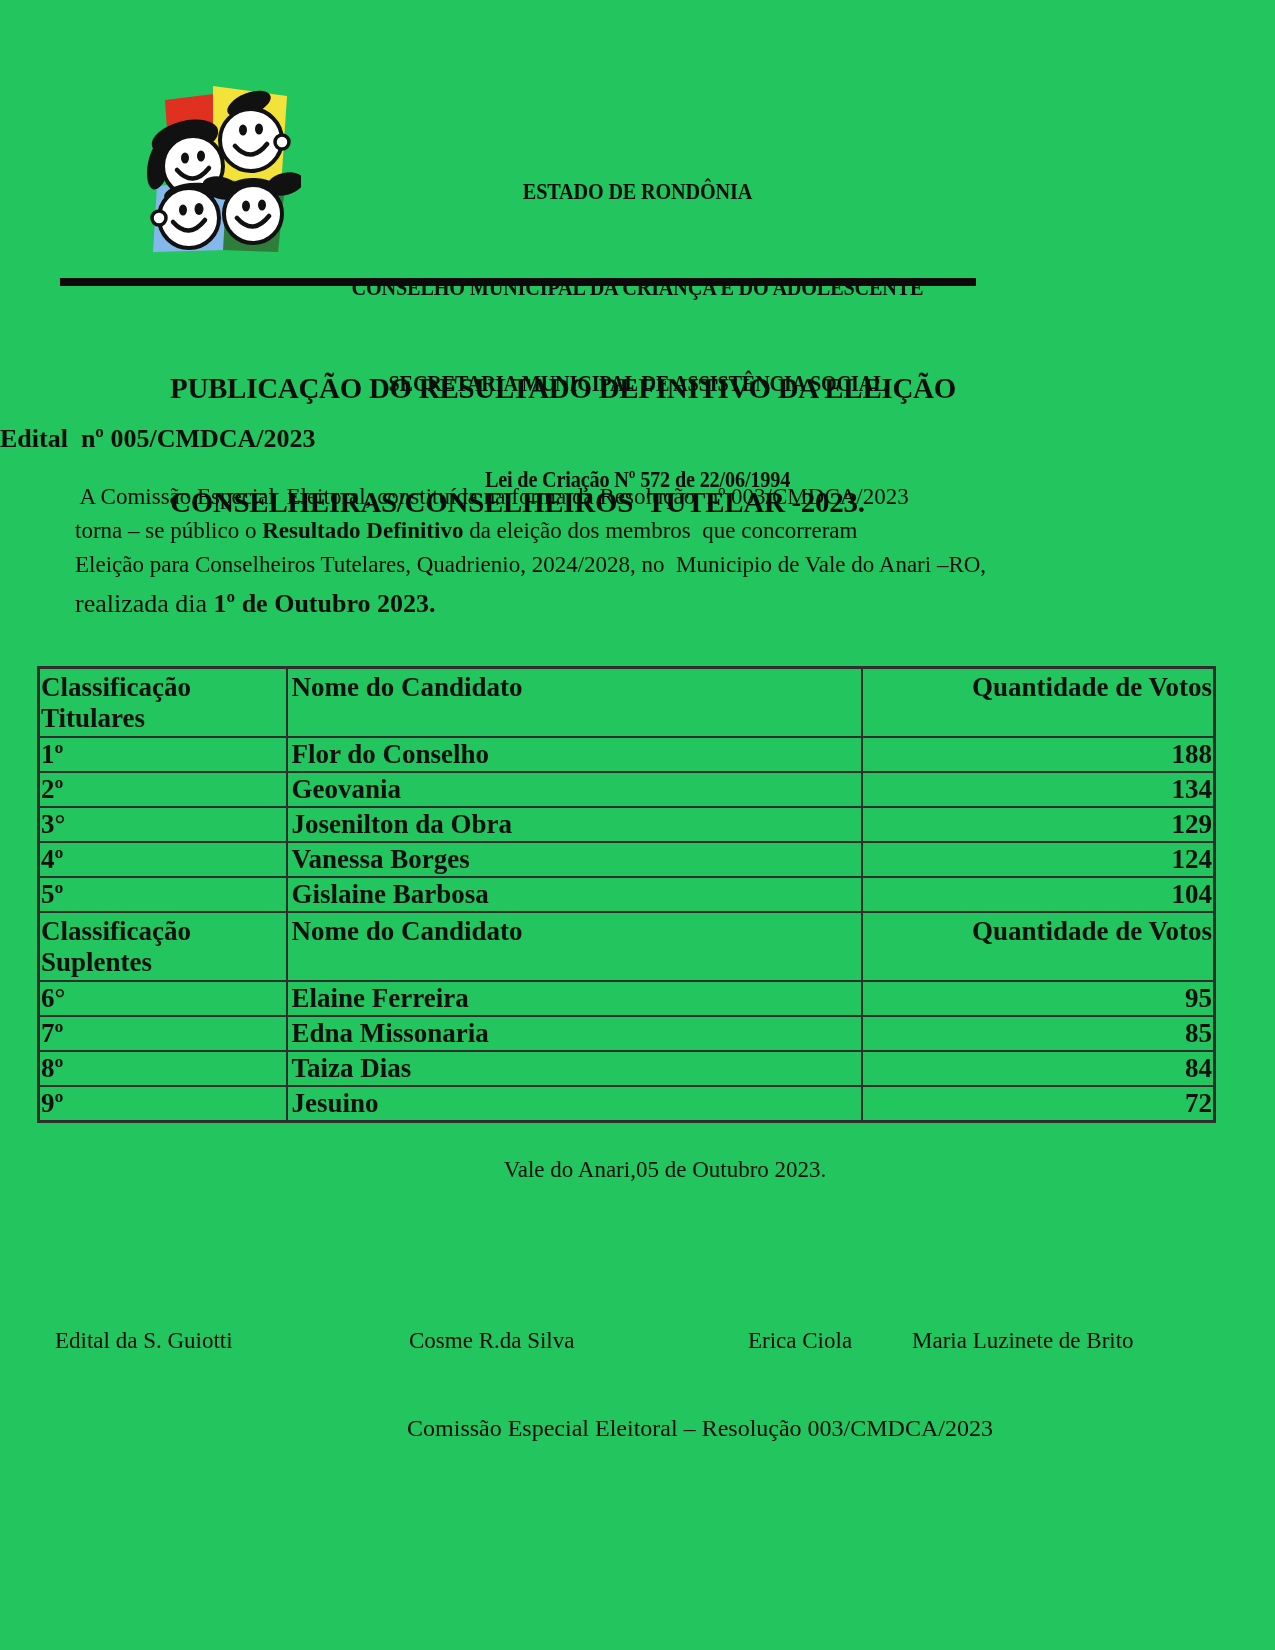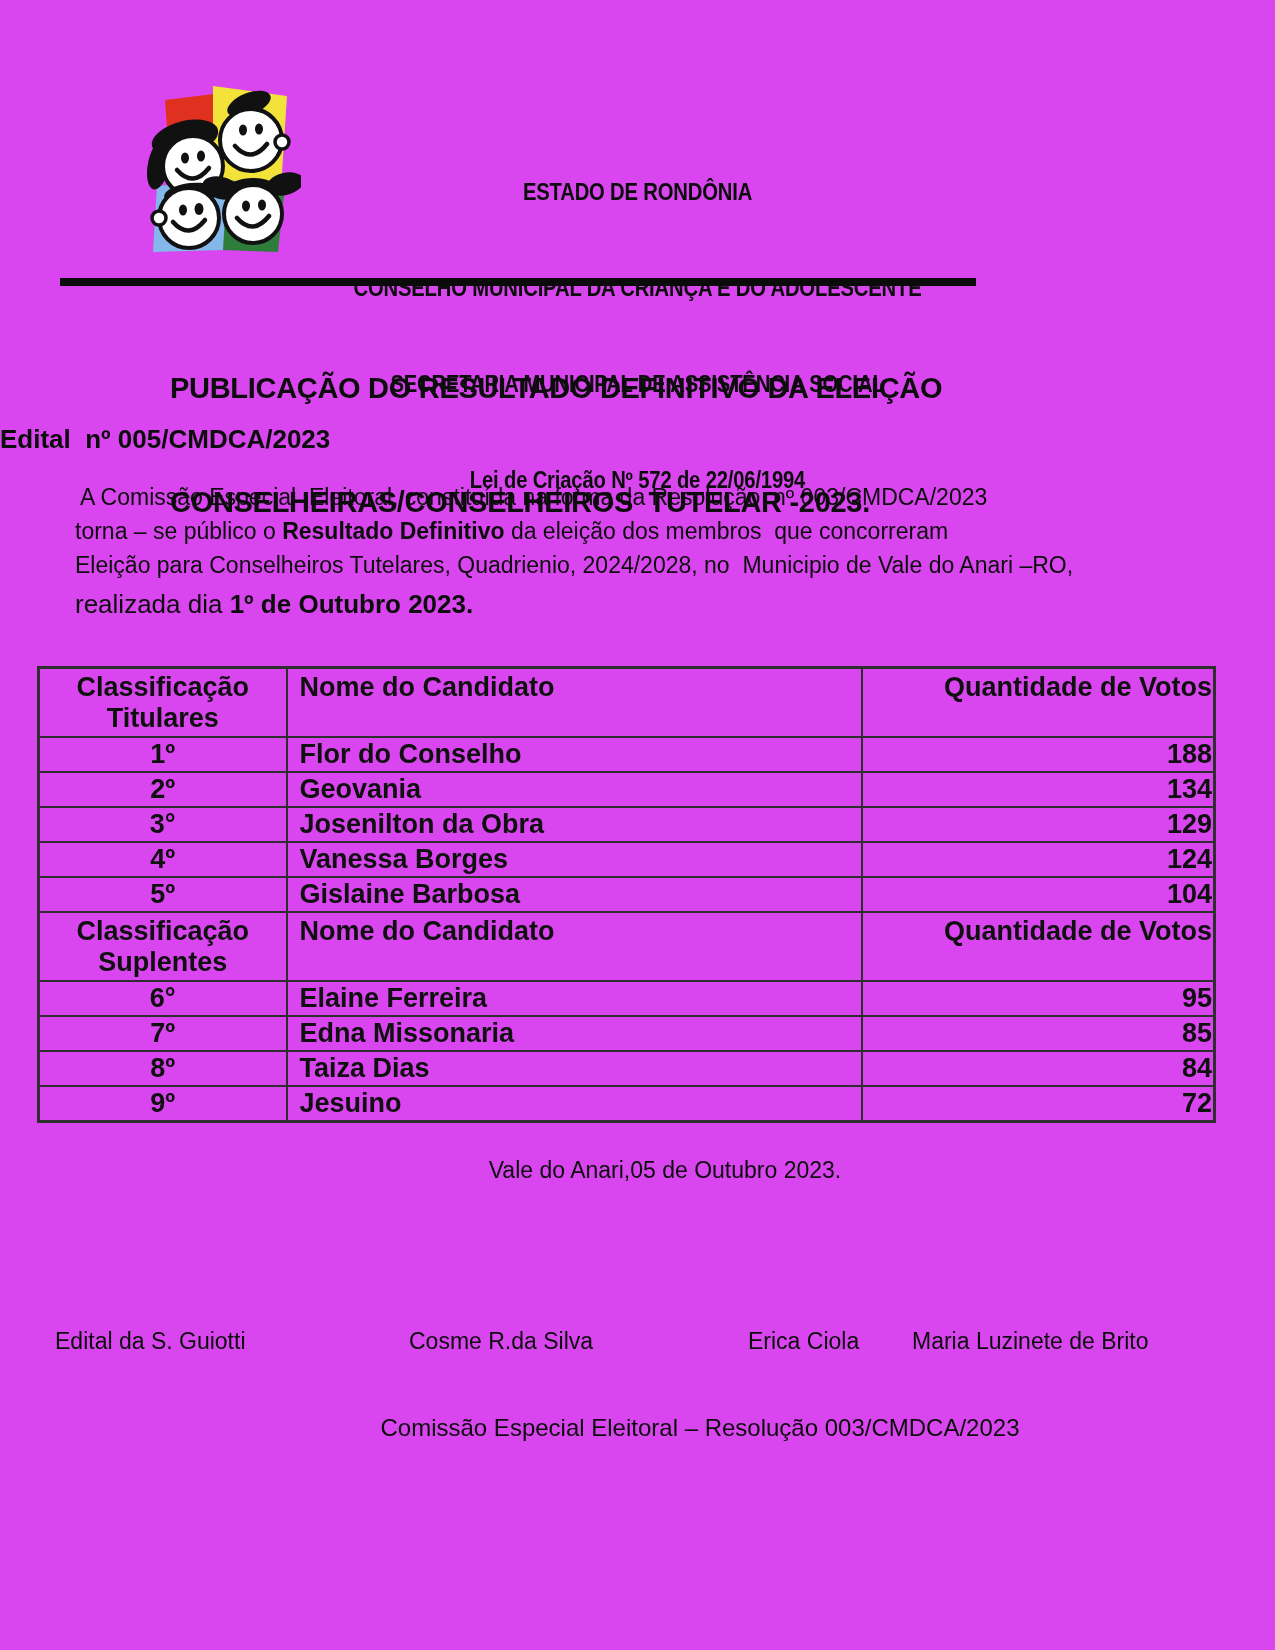--- a/index.html
+++ b/index.html
@@ -1,20 +1,20 @@
 <!DOCTYPE html>
 <html lang="pt"><head>
 <meta charset="utf-8">
 <style>
   html,body{margin:0;padding:0;background:#ffffff;}
   .page{
     position:relative;
     width:1275px;height:1650px;
-    background:#d946ef;
-    font-family:Liberation Sans, sans-serif;
+    background:#22c55e;
+    font-family:Liberation Serif, serif;
     color:#0d0d0d;
     overflow:hidden;
   }
   
   .logo{position:absolute;left:133px;top:66px;width:168px;height:190px;}
   .org{
     position:absolute;left:0;right:0;top:112px;
     text-align:center;font-weight:bold;font-size:23px;line-height:32px;
     letter-spacing:-0.2px;
     transform:scaleX(0.88);transform-origin:50% 0;
@@ -38,22 +38,22 @@
   .intro-line-last{font-size:26px;line-height:40px;margin-top:2px;}
   .b{font-weight:bold;}
   
   table.results{
     position:absolute;left:37px;top:666px;width:1176px;
     border-collapse:collapse;table-layout:fixed;
     font-size:27px;font-weight:bold;color:#101010;
   }
   table.results td{border:2px solid #2e2e2e;overflow:hidden;}
   table.results{border:3px solid #2e2e2e;}
-  td.c-rank{text-align:center;}
-  td.c-name{text-align:left;padding-left:12px;}
+  td.c-rank{}
+  td.c-name{text-align:left;padding-left:4px;}
   td.c-votes{text-align:right;}
   tr.hrow td{height:63px;vertical-align:top;padding-top:3px;}
   tr.hrow td.c-rank{line-height:31px;}
   tr.drow td{height:31px;vertical-align:middle;}
   
   .date-line{
     position:absolute;left:55px;top:1156px;width:1220px;
     text-align:center;font-size:23px;line-height:28px;white-space:pre;
   }
   .signatures{position:absolute;left:0;top:1328px;width:1275px;height:30px;font-size:23px;}

